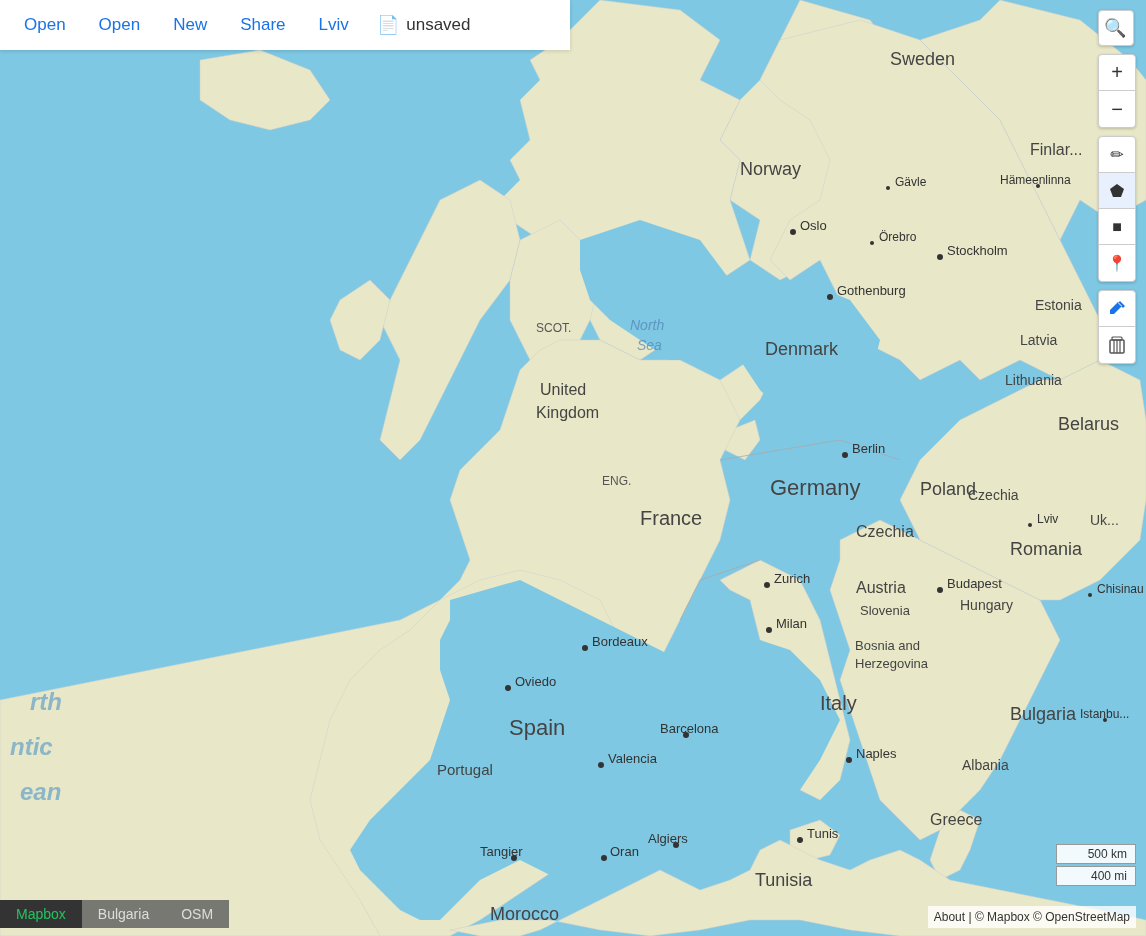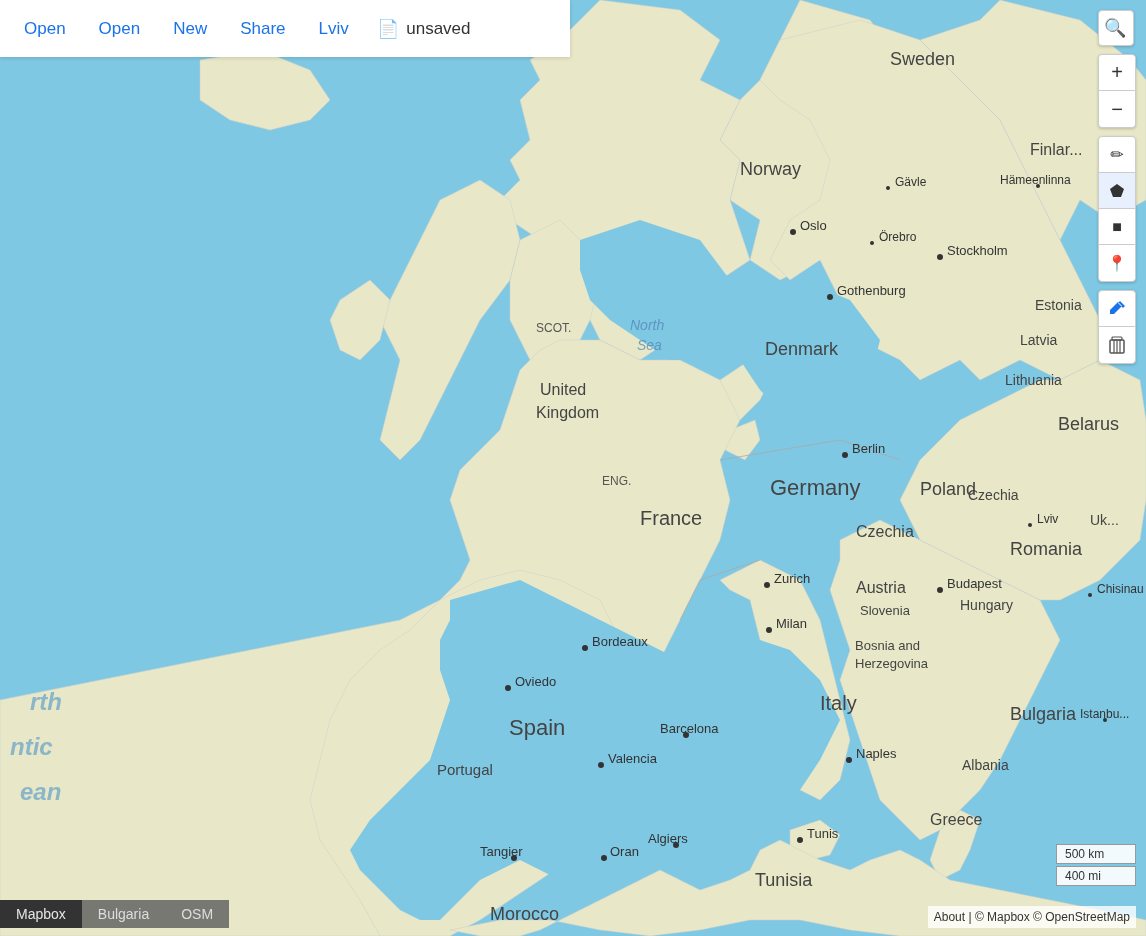--- a/index.html
+++ b/index.html
@@ -3,21 +3,21 @@
   <meta charset="utf-8">
   <style>
     * { margin: 0; padding: 0; box-sizing: border-box; }
     body { width: 1146px; height: 936px; overflow: hidden; font-family: Arial, sans-serif; position: relative; }
 
     
     #menu-bar {
       position: absolute;
       top: 0; left: 0;
       width: 570px;
-      height: 57px;
+      height: 50px;
       background: white;
       display: flex;
       align-items: center;
       padding: 0 10px;
       gap: 5px;
       z-index: 100;
       box-shadow: 0 1px 4px rgba(0,0,0,0.15);
     }
     .menu-item {
       padding: 8px 14px;
@@ -163,21 +163,21 @@
       display: flex;
       flex-direction: column;
       gap: 2px;
     }
     .scale-item {
       background: rgba(255,255,255,0.9);
       border: 1px solid #999;
       padding: 2px 8px;
       font-size: 12px;
       color: #333;
-      text-align: left;
+      text-align: right;
       min-width: 80px;
     }
 
     
     #attribution {
       position: absolute;
       bottom: 8px;
       right: 10px;
       font-size: 12px;
       color: #333;
@@ -192,21 +192,21 @@
       bottom: 8px;
       left: 0;
       display: flex;
       z-index: 100;
     }
     .layer-btn {
       padding: 6px 16px;
       font-size: 14px;
       cursor: pointer;
       border: none;
-      color: #e5e5e5;
+      color: #22c55e;
     }
     .layer-btn.active-layer { background: #333; }
     .layer-btn:not(.active-layer) { background: rgba(100,100,100,0.85); color: #ddd; }
 
     
     #map-canvas {
       width: 1146px;
       height: 936px;
       position: absolute;
       top: 0; left: 0;

